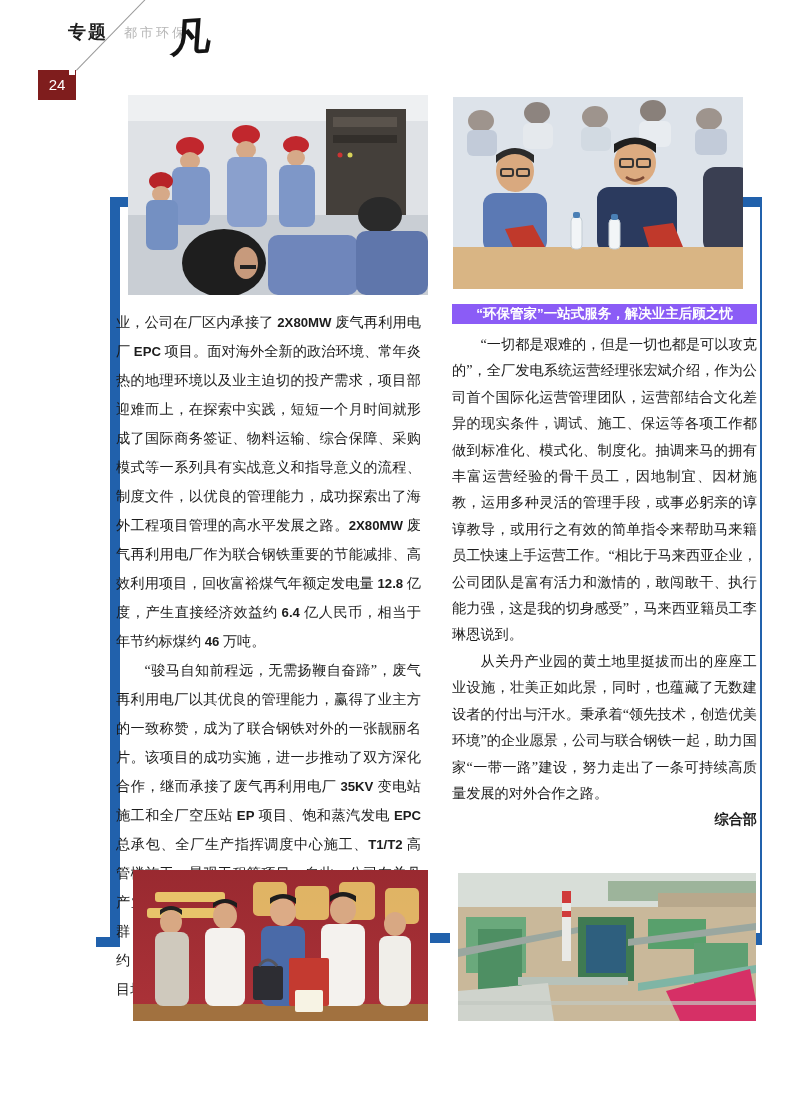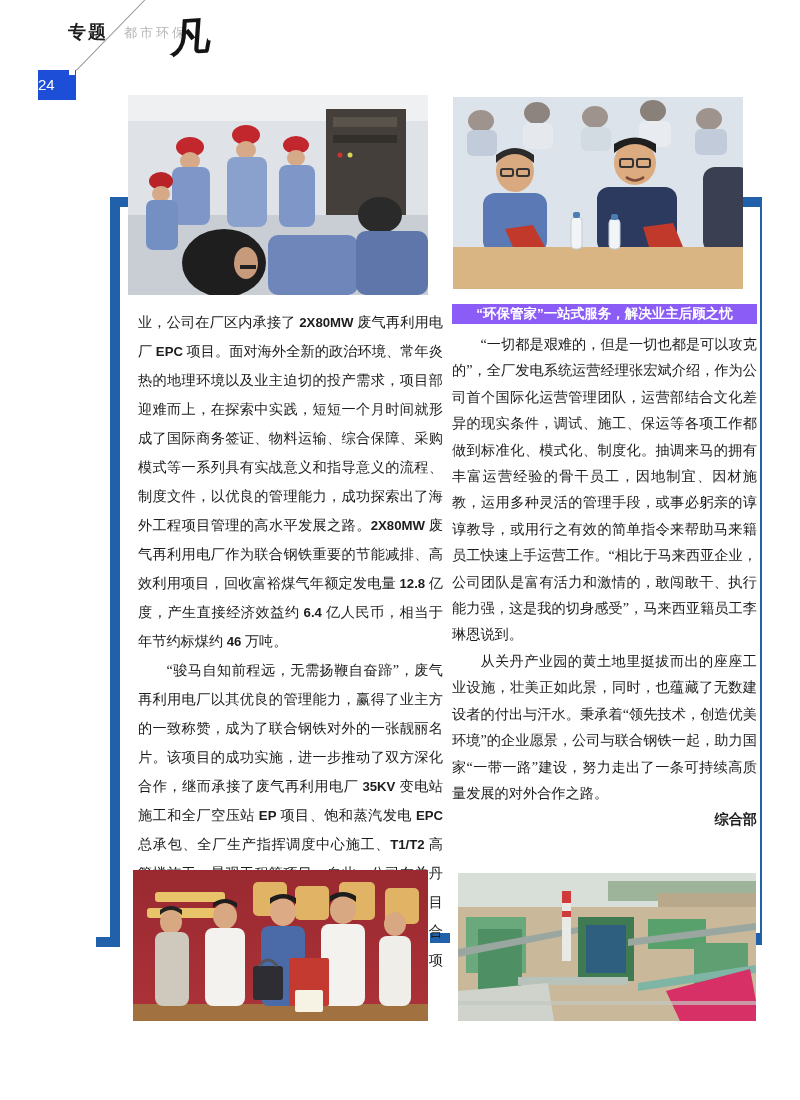--- a/index.html
+++ b/index.html
@@ -26,21 +26,21 @@
     font-size:13px; color:#b5b5b5; letter-spacing:3px;
   }
   .logo-glyph{
     position:absolute; left:133px; top:10px;
     font-size:40px; font-weight:bold; color:#141414;
     transform:skewX(-8deg) rotate(-4deg);
     font-family:"Liberation Serif","DejaVu Serif",serif;
   }
   .page-number-box{
     position:absolute; left:0; top:70px; width:38px; height:30px;
-    background:#1d4ed8; color:#ffffff; 
+    background:#7f1d1d; color:#ffffff; text-align:center;
     font-family:"Liberation Sans","DejaVu Sans",sans-serif;
     font-size:15px; line-height:30px;
   }
   .page-number-notch{
     position:absolute; left:31px; top:69px; width:6px; height:6px; background:#ffffff;
   }
 
   
   .bracket{ position:absolute; background:#2161ac; }
   .bl-vert   { left:72px;  top:197px; width:10px; height:750px; }
@@ -54,21 +54,21 @@
   
   .photo{ position:absolute; overflow:hidden; background:#d8d8d8; }
   .photo svg{ display:block; width:100%; height:100%; }
   .photo-tl{ left:90px;  top:95px;  width:300px; height:200px; }
   .photo-tr{ left:415px; top:97px;  width:290px; height:192px; }
   .photo-bl{ left:95px;  top:870px; width:295px; height:151px; }
   .photo-br{ left:420px; top:873px; width:298px; height:148px; }
 
   
   .col{ position:absolute; width:305px; text-align:justify; }
-  .left-col { left:100px;  top:308px; }
+  .left-col { left:78px;  top:308px; }
   .right-col{ left:414px; top:304px; }
   .para{
     font-size:14.2px; line-height:29px; color:#1c1c1c;
     text-indent:2em; word-break:break-all;
   }
   .right-col .para{ line-height:26.4px; }
   .para.no-indent{ text-indent:0; }
   .para b{ font-family:"Liberation Sans","DejaVu Sans",sans-serif; font-size:13.2px; }
   .heading-bar{
     width:100%; height:20px; background:#8b5cf6; color:#ffffff;

